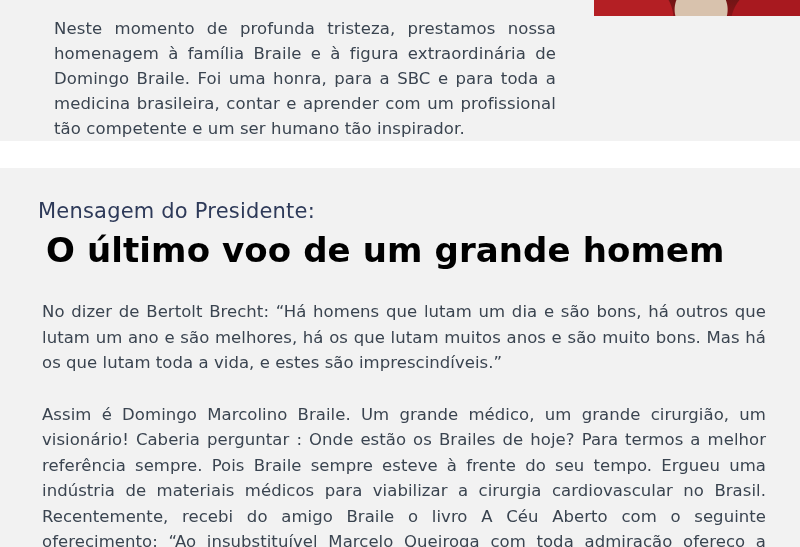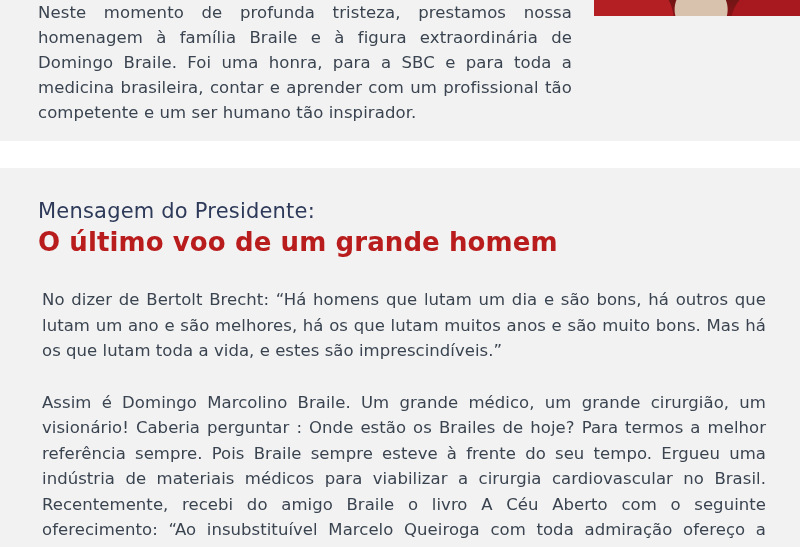--- a/index.html
+++ b/index.html
@@ -30,21 +30,21 @@
     height: 141px;
     background: #f2f2f2;
   }
   .tribute-inner {
     position: absolute;
     left: 38px;
     top: 0px;
     width: 534px;
   }
   .tribute-text {
-    margin: 0;
+    margin: 16px;
     font-size: 16.5px;
     line-height: 25px;
     color: #3a4450;
     text-align: justify;
     text-justify: inter-word;
     letter-spacing: 0.1px;
   }
 
   
   .photo-block {
@@ -107,26 +107,26 @@
   .eyebrow {
     margin: 0;
     padding-top: 30px;
     font-size: 21px;
     line-height: 26px;
     font-weight: 400;
     color: #2e3a59;
     letter-spacing: 0.2px;
   }
   .headline {
-    margin: 0;
+    margin: 8px;
     padding-top: 2px;
-    font-size: 26px;
+    font-size: 34px;
     line-height: 32px;
     font-weight: 700;
-    color: #b91c1c;
+    color: #000000;
     letter-spacing: 0.1px;
   }
   .body-para {
     margin: 4px;
     font-size: 16.5px;
     line-height: 25.5px;
     color: #3a4450;
     text-align: justify;
     text-justify: inter-word;
     letter-spacing: 0.05px;

